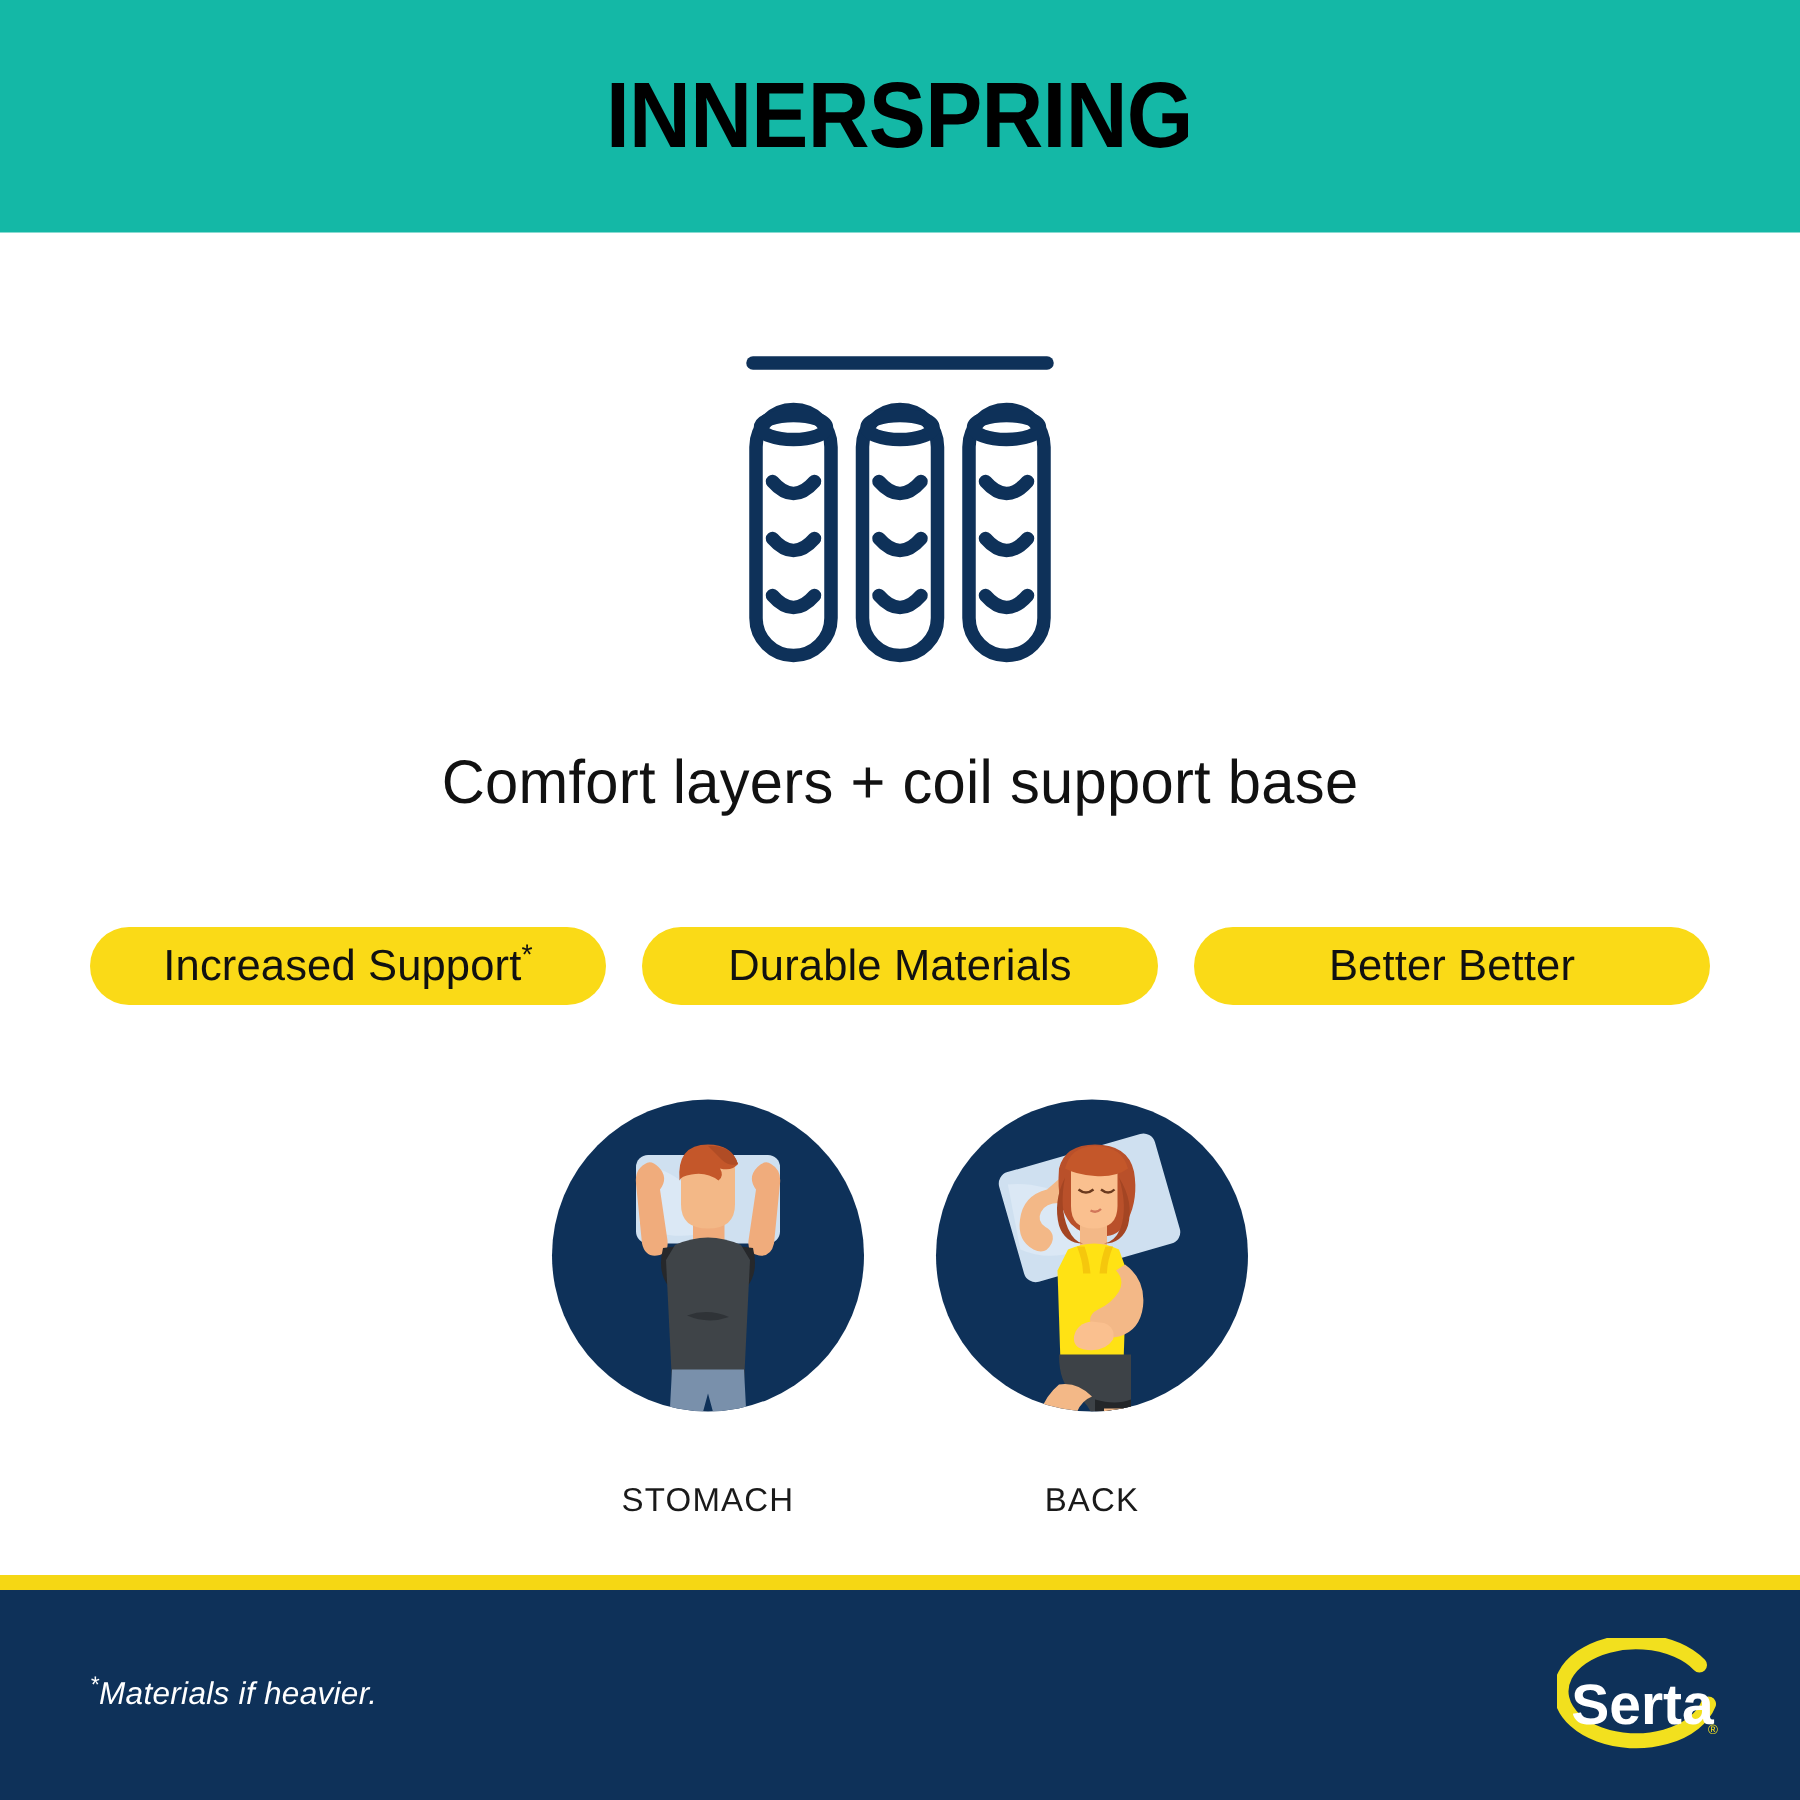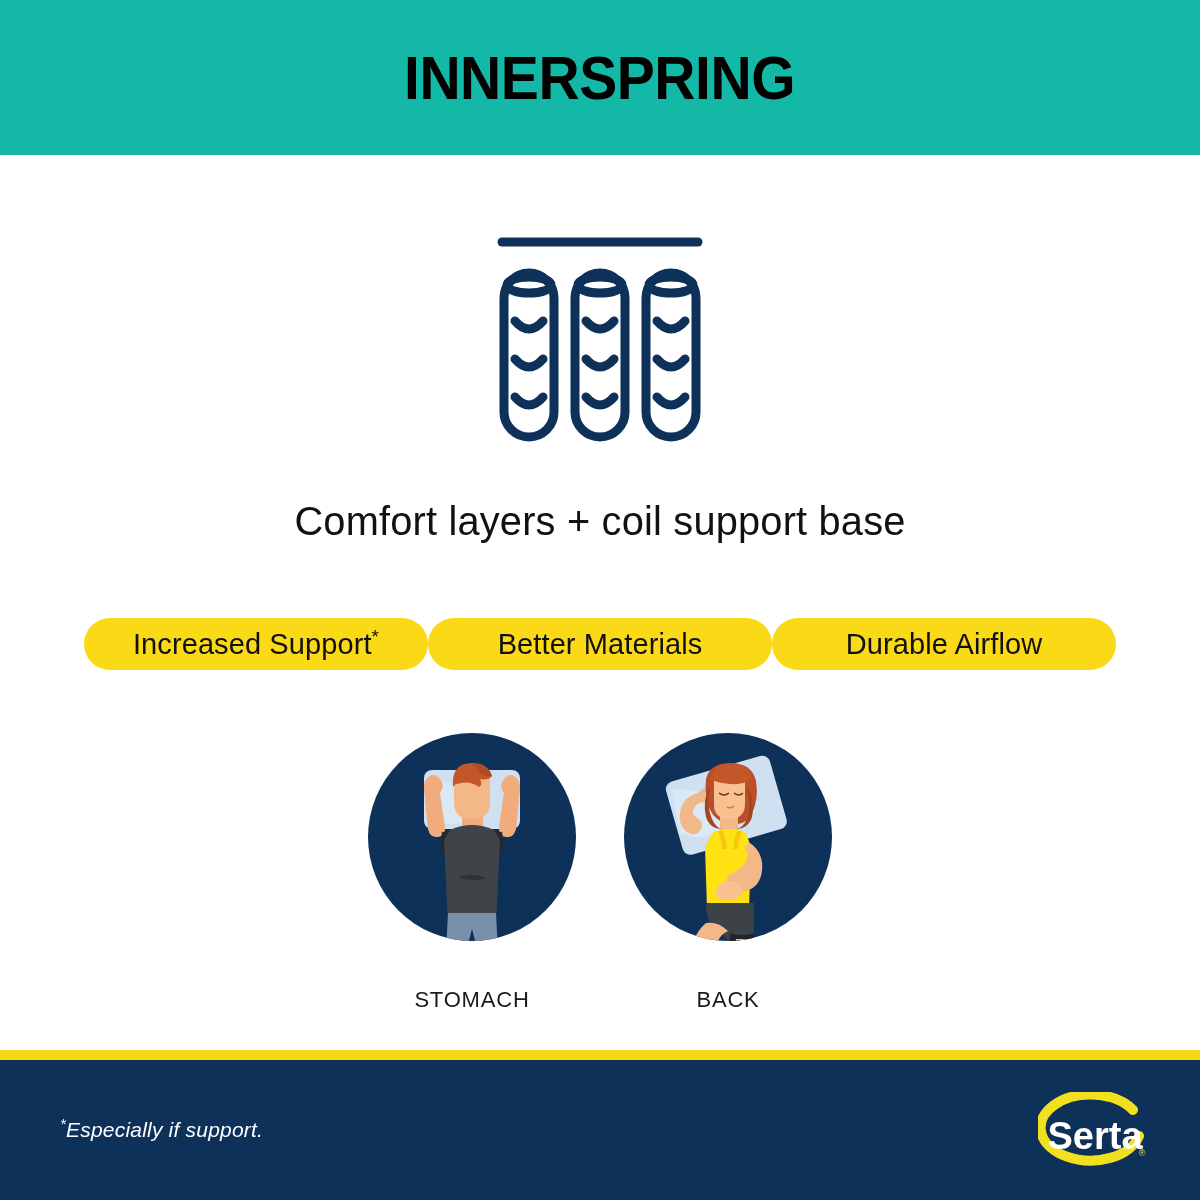--- a/index.html
+++ b/index.html
@@ -64,21 +64,21 @@
     transform: scaleX(0.97);
   }
 
   
   .pill-row {
     position: absolute;
     left: 60px;
     top: 618px;
     width: 1080px;
     display: flex;
-    justify-content: center;
+    justify-content: space-between;
   }
   .pill {
     width: 344px;
     height: 52px;
     border-radius: 26px;
     background: #fada17;
     display: flex;
     align-items: center;
     justify-content: center;
     box-sizing: border-box;
@@ -208,25 +208,25 @@
 
 <div class="subtitle">Comfort layers + coil support base</div>
 
 <div class="pill-row">
 
   <div class="pill">
     <span class="pill-label"><span>Increased Support</span><span class="asterisk">*</span></span>
   </div>
 
   <div class="pill">
-    <span class="pill-label"><span>Better Materials</span></span>
+    <span class="pill-label"><span>Durable Materials</span></span>
   </div>
 
   <div class="pill">
-    <span class="pill-label"><span>Durable Airflow</span></span>
+    <span class="pill-label"><span>Better Better</span></span>
   </div>
 
 </div>
 
 <div class="positions">
 
   <div class="position-item">
     <div class="position-circle">
       <svg width="208" height="208" viewBox="0 0 208 208" aria-hidden="true">
 
@@ -307,20 +307,20 @@
       </svg>
     </div>
     <div class="position-label">BACK</div>
   </div>
 
 </div>
 
 <div class="footer-rule"></div>
 <div class="footer"></div>
 
-<div class="footnote"><span class="asterisk">*</span><span>Especially if support.</span></div>
+<div class="footnote"><span class="asterisk">*</span><span>Materials if heavier.</span></div>
 
 <svg class="serta-logo" viewBox="0 0 120 86" aria-hidden="false">
 
   <path d="M95 18 A 50 33 0 1 0 101 44" fill="none" stroke="#f2e01e" stroke-width="10" stroke-linecap="round"></path>
   <text x="57" y="57" text-anchor="middle" font-family="Liberation Sans Narrow, Liberation Sans, sans-serif" font-size="38" font-weight="700" fill="#ffffff">Serta</text>
   <text x="104" y="64" text-anchor="middle" font-family="Liberation Sans, sans-serif" font-size="9" fill="#f2e01e">®</text>
 </svg>
 
 </body></html>

